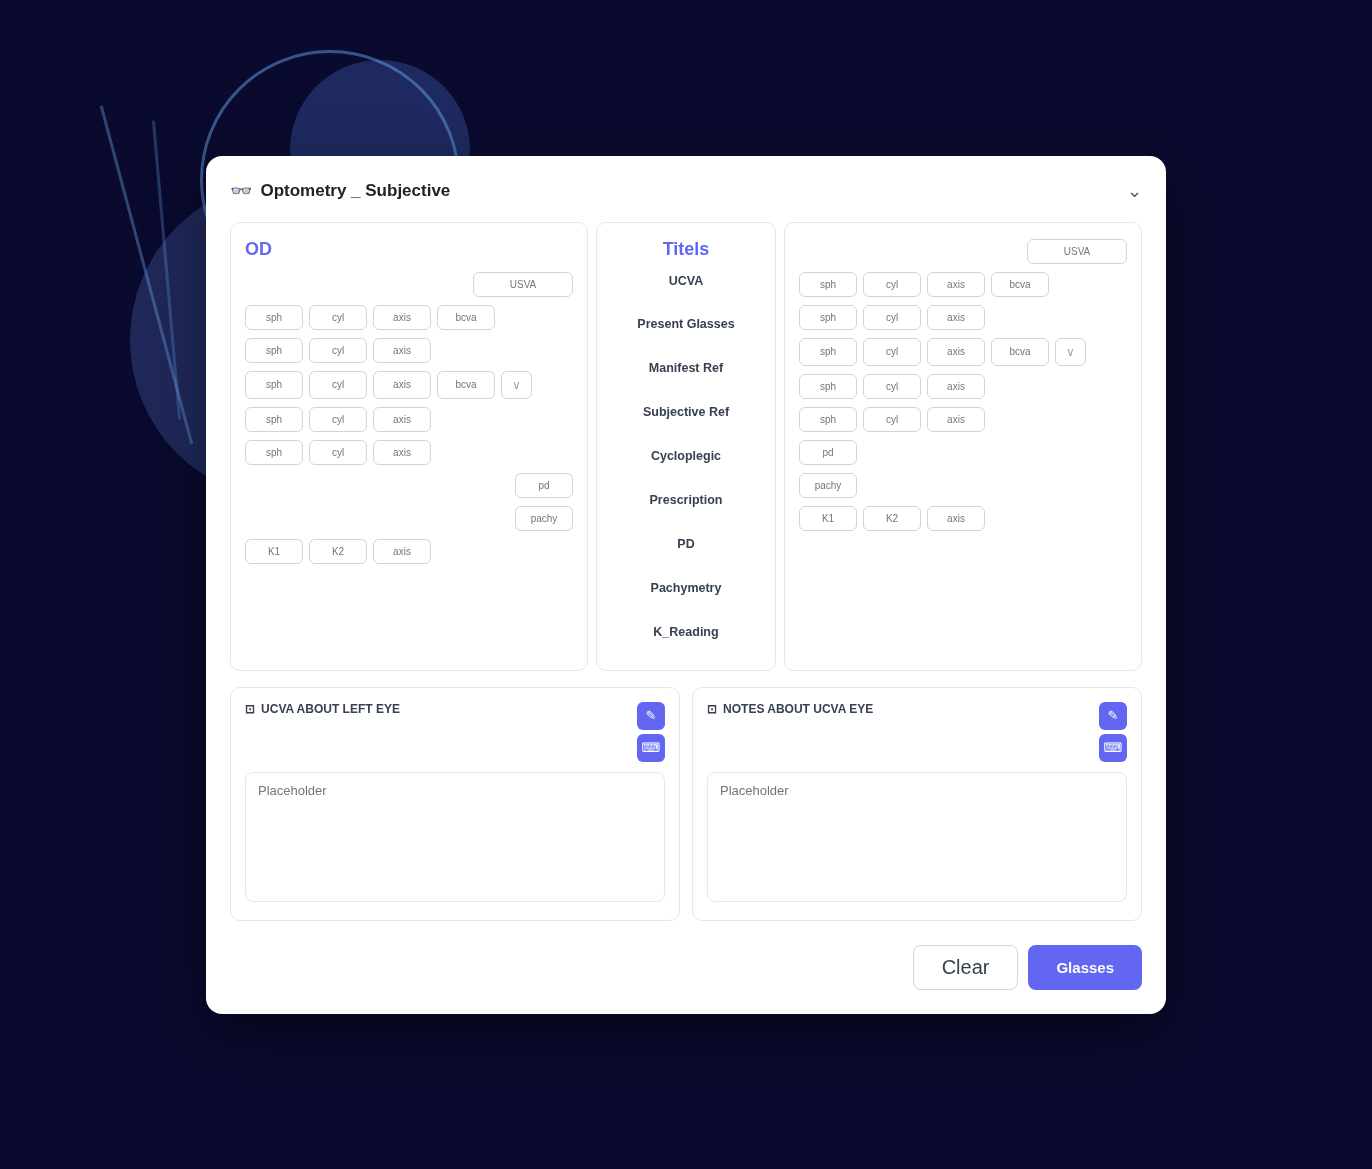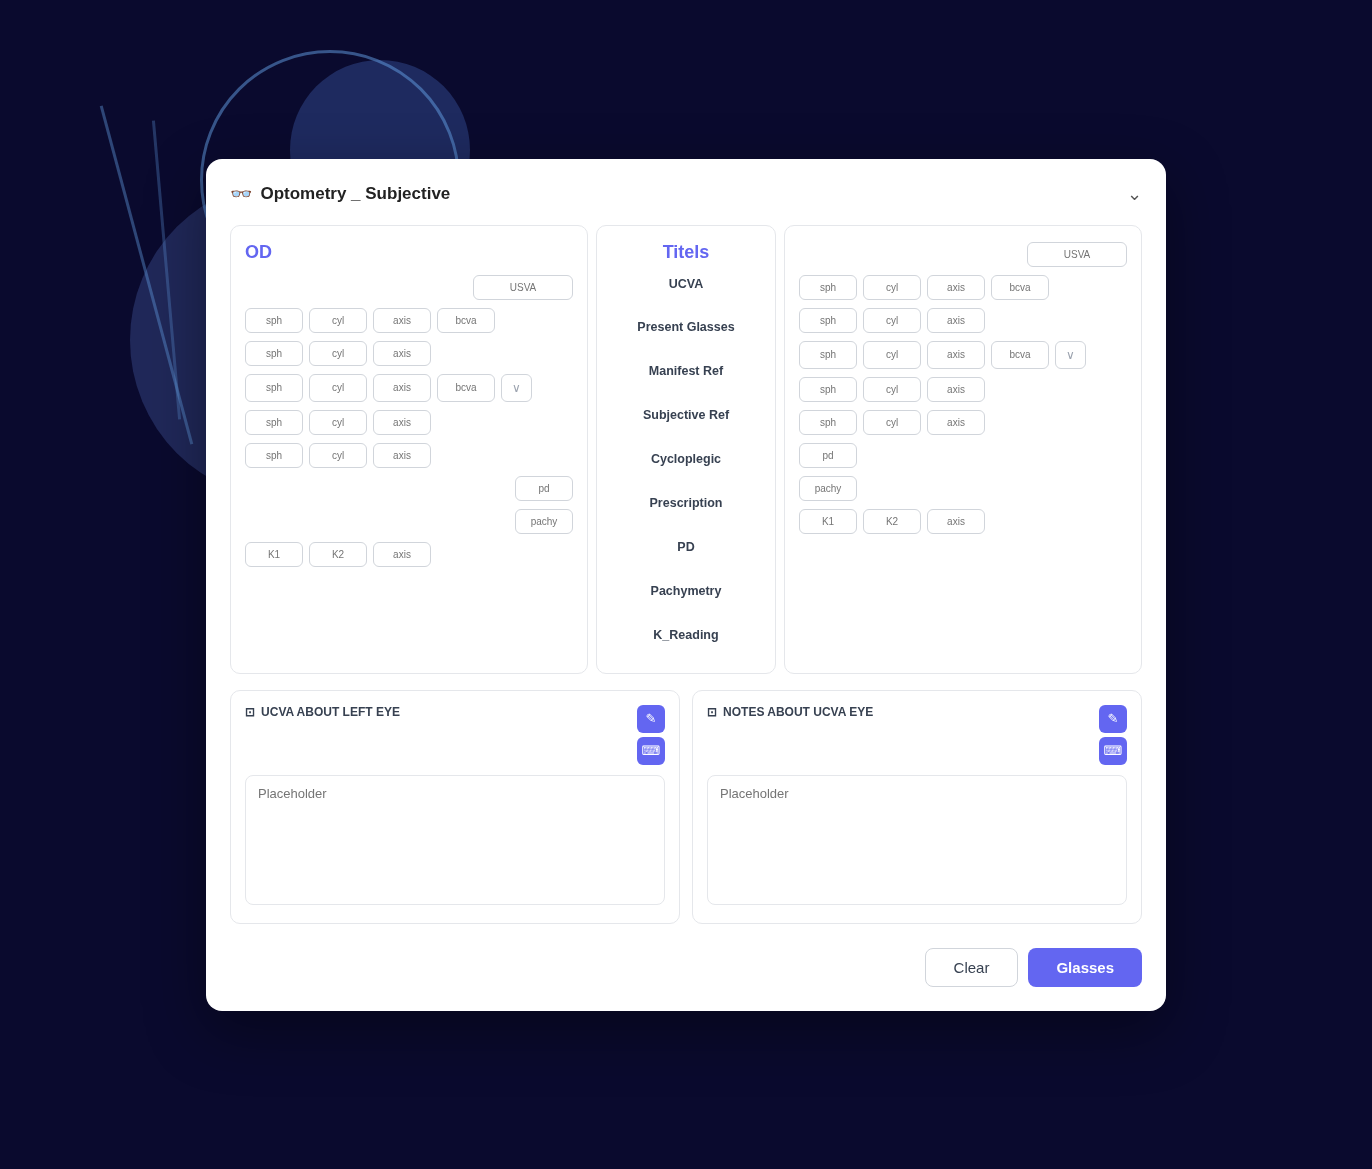--- a/index.html
+++ b/index.html
@@ -299,21 +299,21 @@
       gap: 10px;
       padding-top: 8px;
     }
 
     .btn-clear {
       padding: 10px 28px;
       border: 1.5px solid #d1d5db;
       border-radius: 8px;
       background: #fff;
       color: #374151;
-      font-size: 15px;
+      font-size: 20px;
       font-weight: 500;
       cursor: pointer;
     }
 
     .btn-submit {
       padding: 10px 28px;
       border: none;
       border-radius: 8px;
       background: #6366f1;
       color: #fff;

